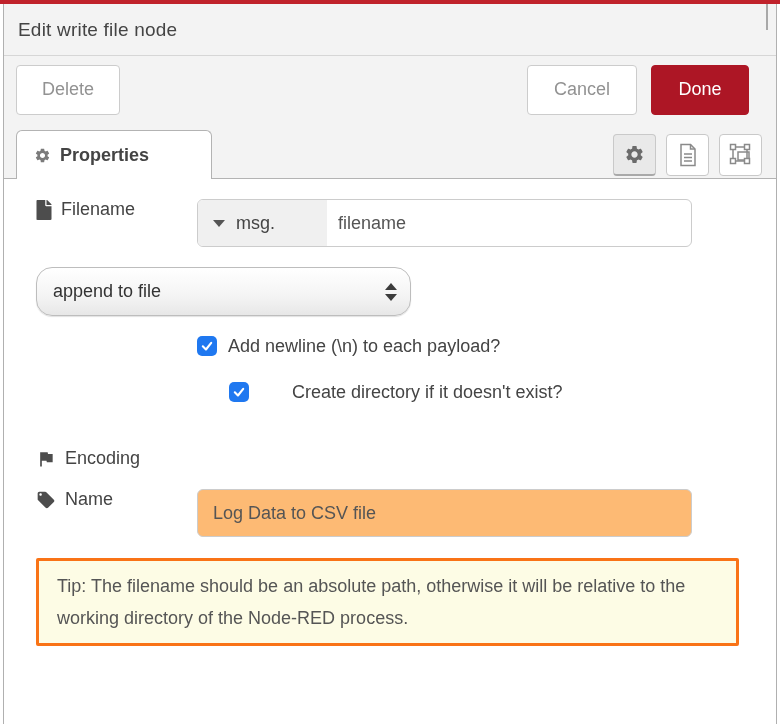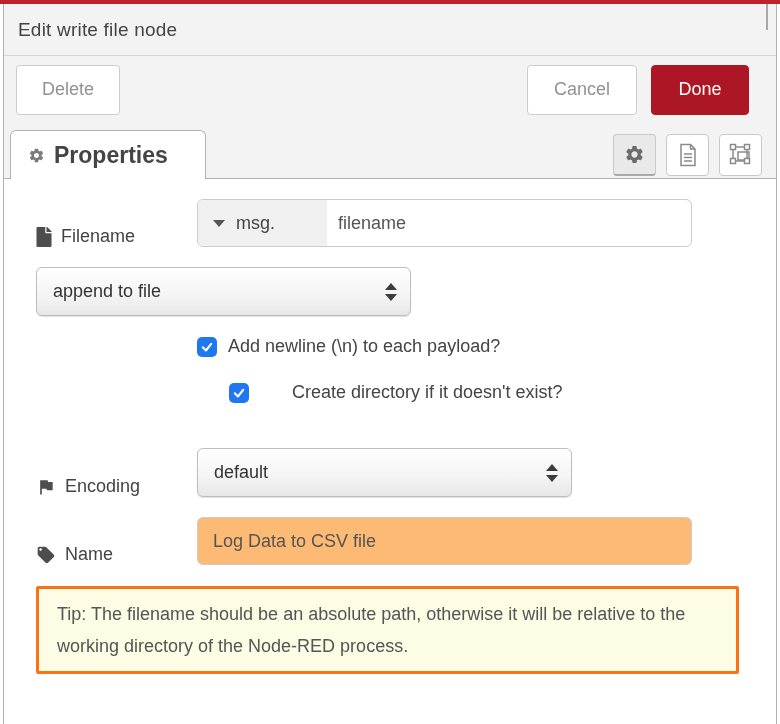--- a/index.html
+++ b/index.html
@@ -37,36 +37,36 @@
   }
   .btn-secondary { background: #fff; border: 1px solid #ccc; color: #929292; }
   .btn-delete { width: 104px; }
   .btn-cancel { width: 110px; margin-right: 14px; }
   .btn-done { width: 98px; background: #ad1625; border: 1px solid #ad1625; color: #fff; }
   .bar-spacer { flex: 1; }
 
   
   .tab-bar { height: 56px; background: #f3f3f3; border-bottom: 1px solid #b3b3b3; position: relative; }
   .tab-properties {
-    position: absolute; left: 6px; bottom: -1px; width: 196px; height: 49px;
+    position: absolute; left: 12px; bottom: -1px; width: 196px; height: 49px;
     background: #fff; border: 1px solid #b3b3b3; border-bottom: none;
     border-radius: 6px 6px 0 0; z-index: 2;
     display: flex; align-items: center; gap: 9px; padding-left: 17px;
-    font-size: 23px; font-weight: bold; color: #444; cursor: pointer;
+    font-size: 18px; font-weight: bold; color: #444; cursor: pointer;
   }
   .tab-actions { position: absolute; right: 14px; top: 11px; display: flex; gap: 10px; }
   .icon-btn {
     width: 43px; height: 42px; background: #fff; border: 1px solid #c9c9c9;
     border-radius: 4px; display: flex; align-items: center; justify-content: center; cursor: pointer;
   }
   .icon-btn.active { background: #e9e9e9; border-bottom: 2px solid #a9a9a9; }
 
   
   .form-area { padding: 20px 0 0 32px; background: #fff; }
-  .form-row { display: flex; align-items: flex-end; }
+  .form-row { display: flex; align-items: flex-start; }
   .form-label { width: 161px; display: flex; align-items: center; gap: 9px; font-size: 18px; color: #444; flex: none; }
   .mb20 { margin-bottom: 20px; }
   .mb25 { margin-bottom: 25px; }
   .mb45 { margin-bottom: 45px; gap: 32px; }
   .mb21 { margin-bottom: 21px; }
 
   
   .typed-input {
     width: 495px; height: 48px; border: 1px solid #ccc; border-radius: 6px;
     display: flex; align-items: stretch; overflow: hidden; background: #fff;
@@ -81,21 +81,21 @@
   }
   .ti-prefix { font-size: 18px; color: #444; }
   .ti-input, .text-input input {
     border: none; outline: none; background: transparent;
     font-family: "Liberation Sans", sans-serif; font-size: 18px; color: #555; width: 100%;
   }
   .ti-input { padding-left: 11px; }
 
   
   .select-box {
-    width: 375px; height: 49px; border: 1px solid #bdbdbd; border-radius: 6px;
+    width: 375px; height: 49px; border: 1px solid #bdbdbd; border-radius: 16px;
     background: linear-gradient(#ffffff 0%, #f4f4f4 60%, #e7e7e7 100%);
     box-shadow: 0 1px 1px rgba(0,0,0,0.12);
     display: flex; align-items: center; padding: 0 16px; position: relative;
     font-size: 18px; color: #333; cursor: pointer;
   }
   .select-arrows { position: absolute; right: 13px; top: 50%; transform: translateY(-50%); display: flex; flex-direction: column; gap: 4px; }
   .arr-up { width: 0; height: 0; border-left: 6px solid transparent; border-right: 6px solid transparent; border-bottom: 7px solid #3c3c3c; }
   .arr-dn { width: 0; height: 0; border-left: 6px solid transparent; border-right: 6px solid transparent; border-top: 7px solid #3c3c3c; }
 
   
@@ -232,27 +232,20 @@
 
     <div class="form-row mb20">
       <div class="form-label">
         <span>
           <svg class="svg-ic" width="20" height="20" viewBox="0 0 24 24" fill="#4d4d4d">
               <path d="M14.4 6L14 4H5v17h2v-7h5.6l.4 2h7V6z"></path>
             </svg>
         </span>
         <span>Encoding</span>
       </div>
-      <div class="select-box">
-        <span>default</span>
-        <span class="select-arrows">
-          <span class="arr-up"></span>
-            <span class="arr-dn"></span>
-        </span>
-      </div>
     </div>
 
     <div class="form-row mb21">
       <div class="form-label">
         <span>
           <svg class="svg-ic" width="20" height="20" viewBox="0 0 24 24" fill="#4d4d4d">
               <path d="M21.41 11.58l-9-9C12.05 2.22 11.55 2 11 2H4c-1.1 0-2 .9-2 2v7c0 .55.22 1.05.59 1.42l9 9c.36.36.86.58 1.41.58.55 0 1.05-.22 1.41-.59l7-7c.37-.36.59-.86.59-1.41 0-.55-.23-1.06-.59-1.42zM5.5 7C4.67 7 4 6.33 4 5.5S4.67 4 5.5 4 7 4.67 7 5.5 6.33 7 5.5 7z"></path>
             </svg>
         </span>
         <span>Name</span>

